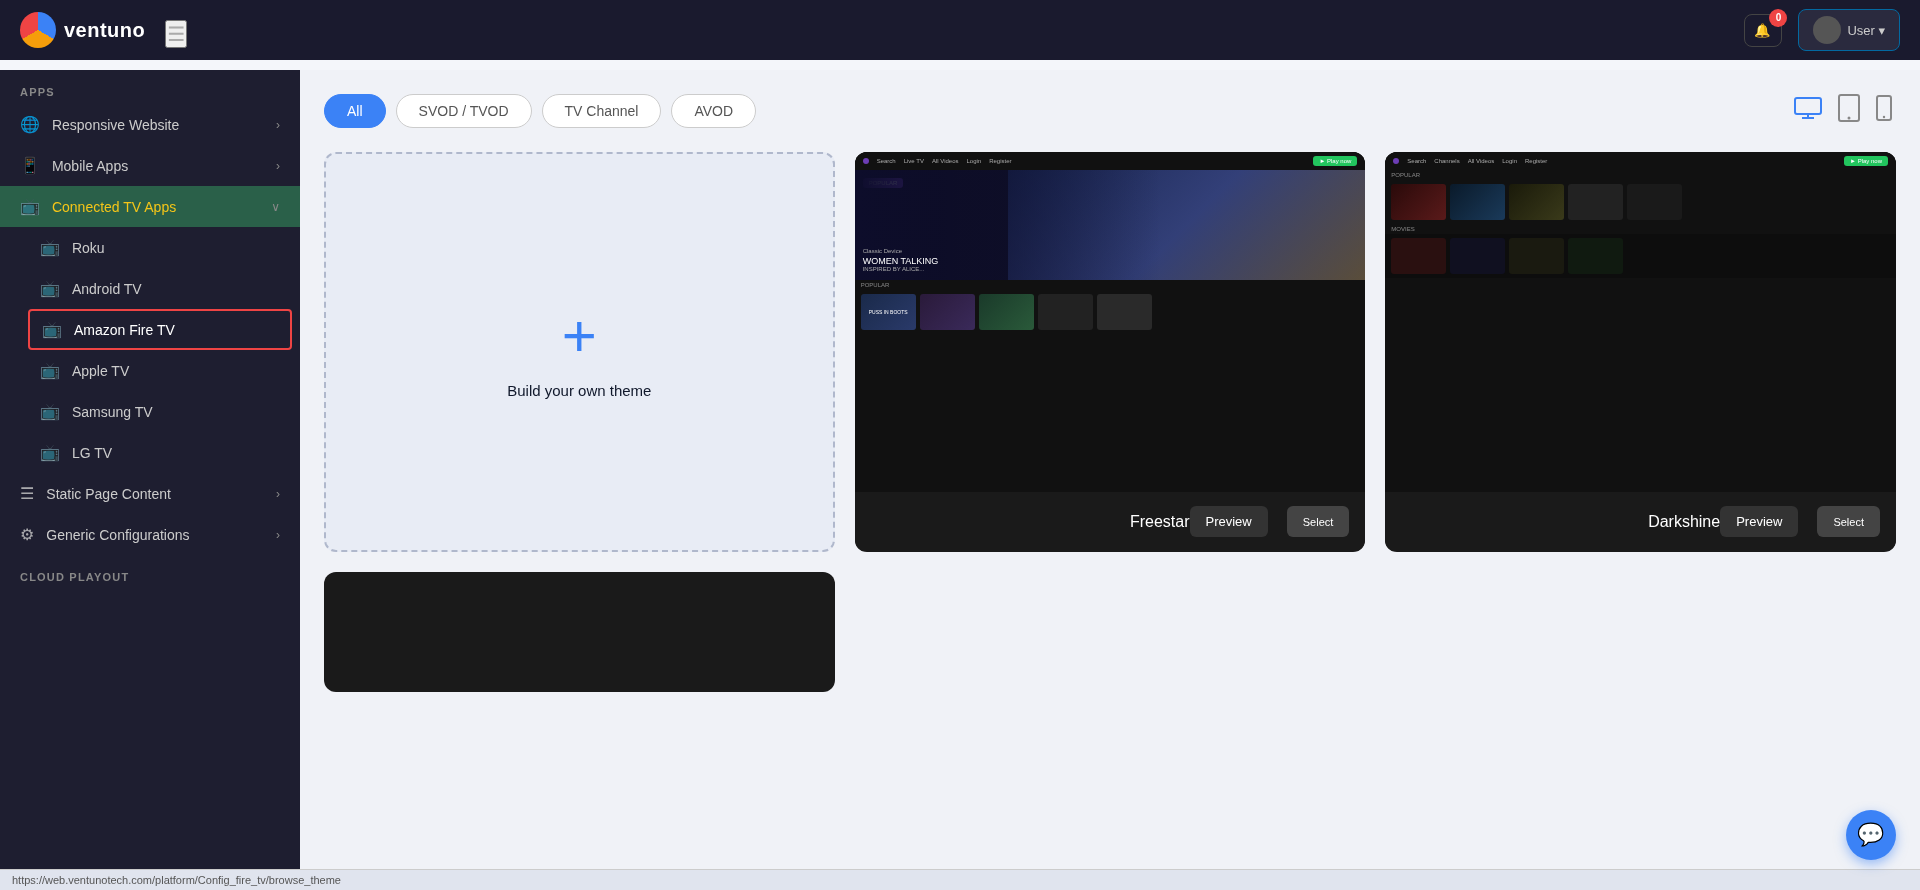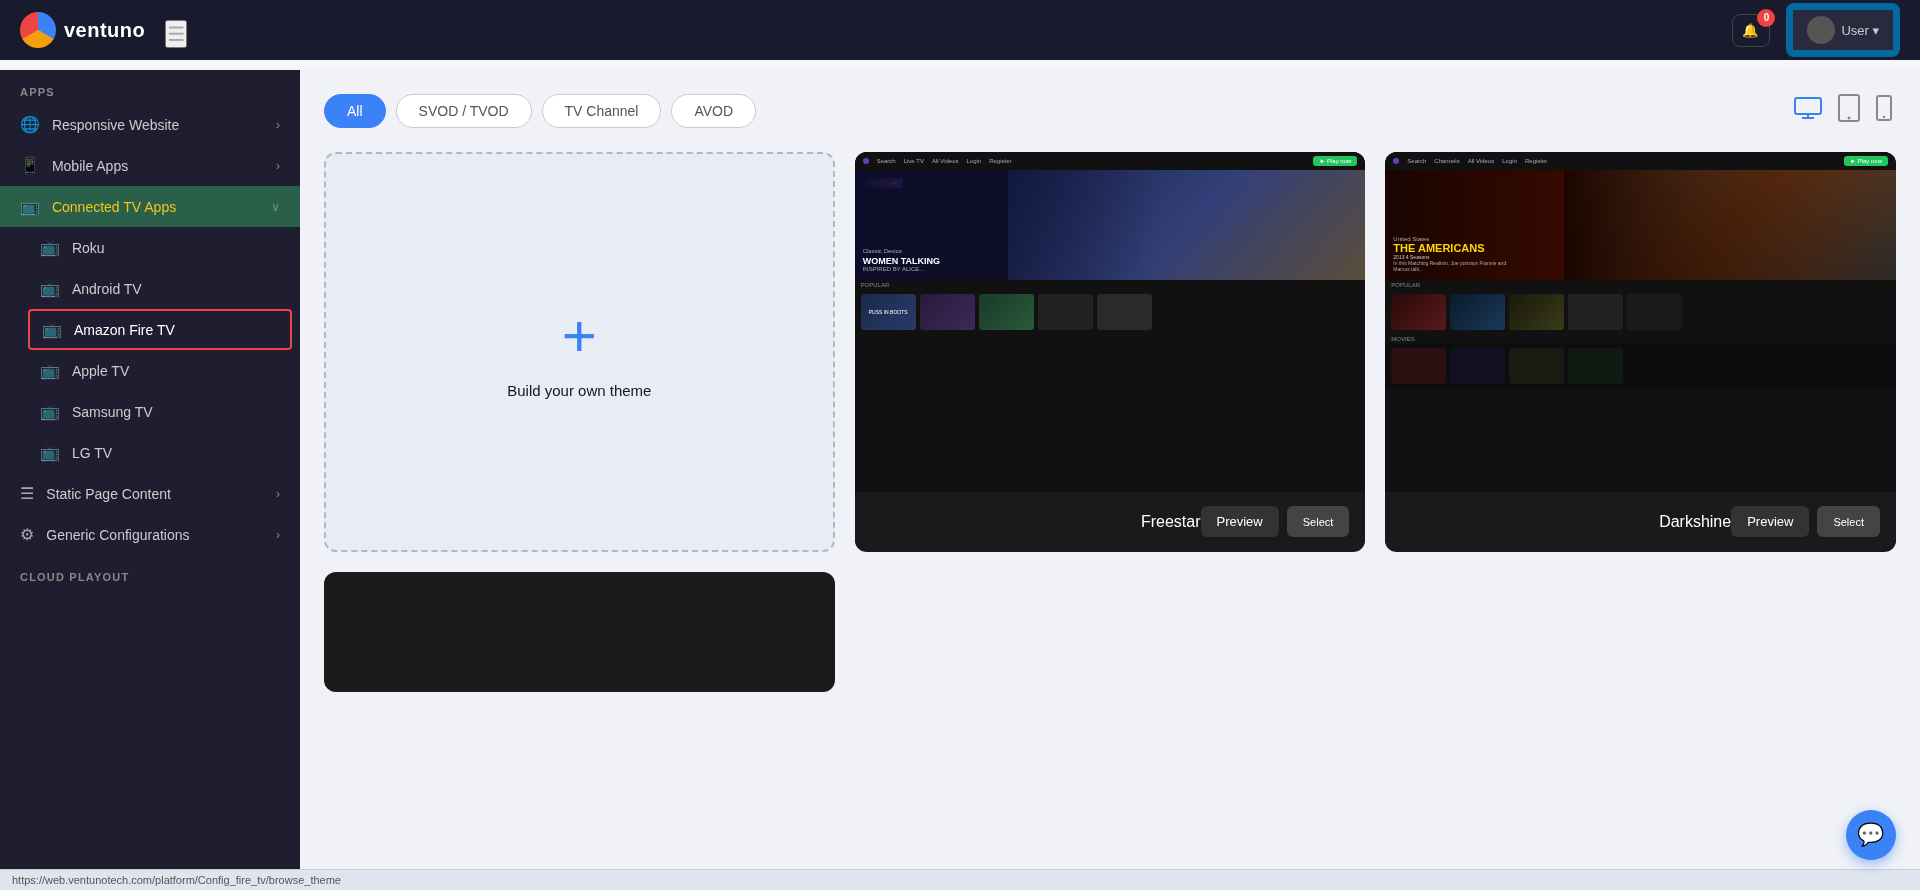--- a/index.html
+++ b/index.html
@@ -28,21 +28,21 @@
     .bell-btn {
       position: relative; background: none; border: 1px solid #444; border-radius: 8px;
       padding: 8px 10px; cursor: pointer; color: #ccc;
     }
     .bell-badge {
       position: absolute; top: -6px; right: -6px;
       background: #ef4444; color: #fff; font-size: 10px; font-weight: bold;
       width: 18px; height: 18px; border-radius: 50%; display: flex; align-items: center; justify-content: center;
     }
     .user-btn {
-      background: #2a2a3e; border: 7px solid #0369a1; border-radius: 8px;
+      background: #2a2a3e; border: 1px solid #0369a1; border-radius: 8px;
       padding: 6px 14px; color: #ccc; cursor: pointer; font-size: 13px; display: flex; align-items: center; gap: 6px;
     }
 
     
     .layout { display: flex; flex: 1; overflow: hidden; margin-top: 10px; }
 
     
     .sidebar {
       width: 300px; background: #1e1e30; flex-shrink: 0;
       overflow-y: auto; padding-bottom: 20px;
@@ -102,21 +102,21 @@
     }
     
     .preview-mockup {
       width: 100%; height: 340px; background: #111; position: relative; overflow: hidden;
     }
 
     .theme-footer {
       background: #1a1a1a; padding: 14px 16px; display: flex; align-items: center; justify-content: flex-end;
     }
     .theme-name { color: #fff; font-size: 16px; font-weight: 500; }
-    .theme-actions { display: flex; gap: 8px; }
+    .theme-actions { display: flex; gap: 19px; }
     .preview-btn {
       background: #333; color: #fff; border: none; border-radius: 6px;
       padding: 8px 16px; font-size: 13px; cursor: pointer;
     }
     .select-btn {
       background: #444; color: #fff; border: none; border-radius: 6px;
       padding: 8px 16px; font-size: 11px; cursor: pointer;
     }
 
     
@@ -331,21 +331,21 @@
             <span class="fs-nav-item">Login</span>
             <span class="fs-nav-item">Register</span>
             <span class="fs-nav-item" style="margin-left:auto; background:#22c55e; color:#fff; padding:2px 6px; border-radius:3px; font-size:6px;">► Play now</span>
           </div>
           <div class="fs-hero">
             <div style="position:absolute; inset:0; background: linear-gradient(to right, #0d0d2b 0%, transparent 60%); z-index:1;"></div>
             <div style="position:absolute; right:0; top:0; bottom:0; width:70%; background:linear-gradient(135deg,#1a2a5a,#3a4a8a,#6a5a3a); opacity:0.8;"></div>
             <div style="position:absolute; inset:0; display:flex; align-items:flex-end; padding:8px; z-index:2;">
               <div>
                 <div style="color:#aaa; font-size:6px; margin-bottom:2px;">Classic Device</div>
-                <div style="color:#fff; font-size:9px; font-weight:bold;">WOMEN TALKING</div>
+                <div style="color:#fff; font-size:9px; font-weight:normal;">WOMEN TALKING</div>
                 <div style="color:#aaa; font-size:6px;">INSPIRED BY ALICE...</div>
               </div>
             </div>
             <div class="fs-hero-badge">POPULAR</div>
           </div>
           <div class="fs-label">POPULAR</div>
           <div class="fs-thumbs">
             <div class="fs-thumb fs-thumb-1" style="display:flex;align-items:center;justify-content:center;">
               <span style="color:#fff;font-size:5px;text-align:center;">PUSS IN BOOTS</span>
             </div>
@@ -369,33 +369,20 @@
 
           <div class="ds-nav">
             <div class="ds-nav-dot"></div>
             <span class="fs-nav-item">Search</span>
             <span class="fs-nav-item">Channels</span>
             <span class="fs-nav-item">All Videos</span>
             <span class="fs-nav-item">Login</span>
             <span class="fs-nav-item">Register</span>
             <span class="fs-nav-item" style="margin-left:auto; background:#22c55e; color:#fff; padding:2px 6px; border-radius:3px; font-size:6px;">► Play now</span>
           </div>
-          <div class="ds-hero" style="position:relative; height:110px;">
-            <div style="position:absolute; inset:0; background: linear-gradient(to right, #1a0500 0%, #3a0a00 40%, #2a2a2a 100%);"></div>
-            <div style="position:absolute; right:0; top:0; bottom:0; width:65%; overflow:hidden;">
-              <div style="width:100%; height:100%; background:linear-gradient(135deg, #c0a060 0%, #8b4513 50%, #2a2a2a 100%); opacity:0.7;"></div>
-              <div style="position:absolute; inset:0; background:linear-gradient(to left, transparent 0%, #1a0500 100%);"></div>
-            </div>
-            <div style="position:absolute; left:8px; bottom:8px; z-index:3;">
-              <div style="color:#aaa; font-size:6px;">United States</div>
-              <div style="color:#ffd700; font-size:11px; font-weight:bold;">THE AMERICANS</div>
-              <div style="color:#ccc; font-size:5px;">2013 4 Seasons</div>
-              <div style="color:#aaa; font-size:5px; max-width:120px;">In this Matching Realism, Joe portrays Frannie and Marcus talk...</div>
-            </div>
-          </div>
           <div style="color:#888; font-size:6px; padding:2px 6px; background:#111;">POPULAR</div>
           <div class="ds-thumbs">
             <div class="ds-thumb ds-thumb-1"></div>
             <div class="ds-thumb ds-thumb-2"></div>
             <div class="ds-thumb ds-thumb-3"></div>
             <div class="ds-thumb" style="background:#222;"></div>
             <div class="ds-thumb" style="background:#1a1a1a;"></div>
           </div>
           <div style="color:#888; font-size:6px; padding:2px 6px; background:#111;">MOVIES</div>
           <div class="ds-thumbs" style="background:#0d0d0d;">

